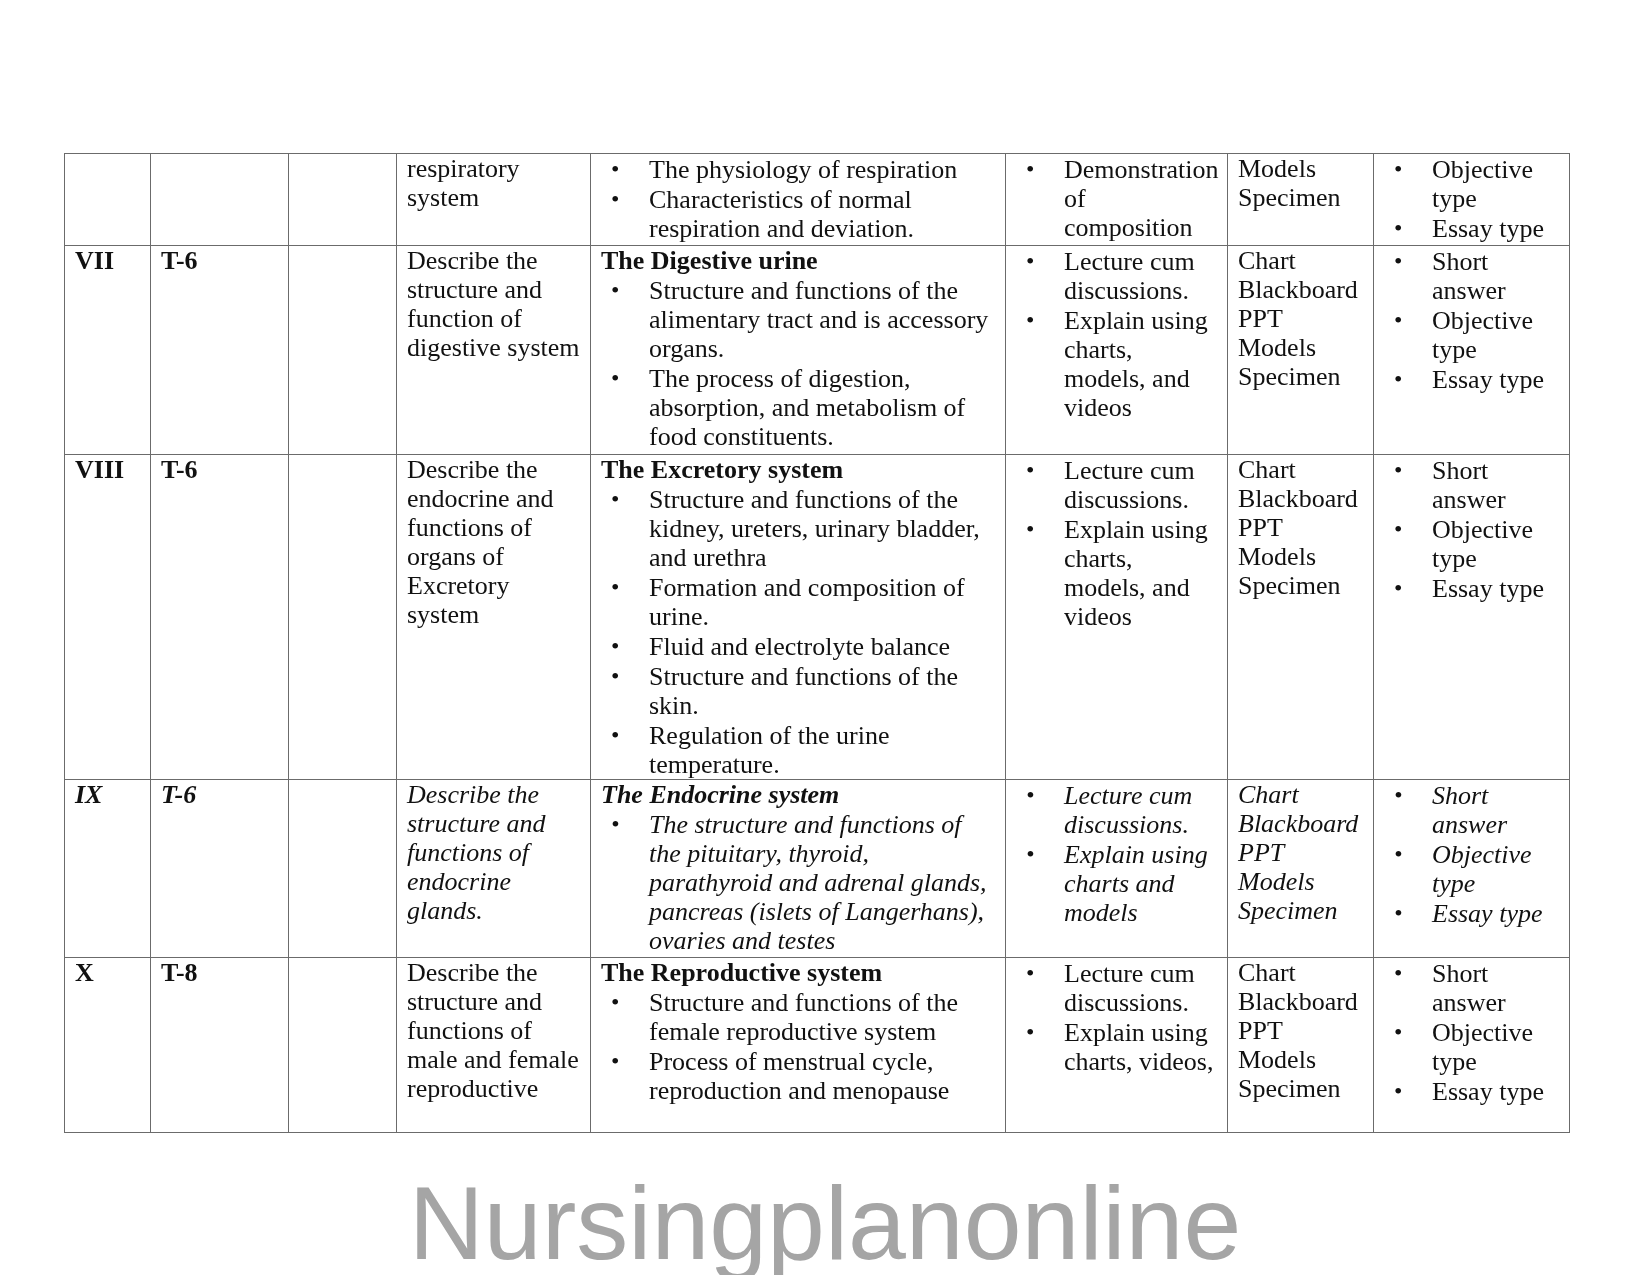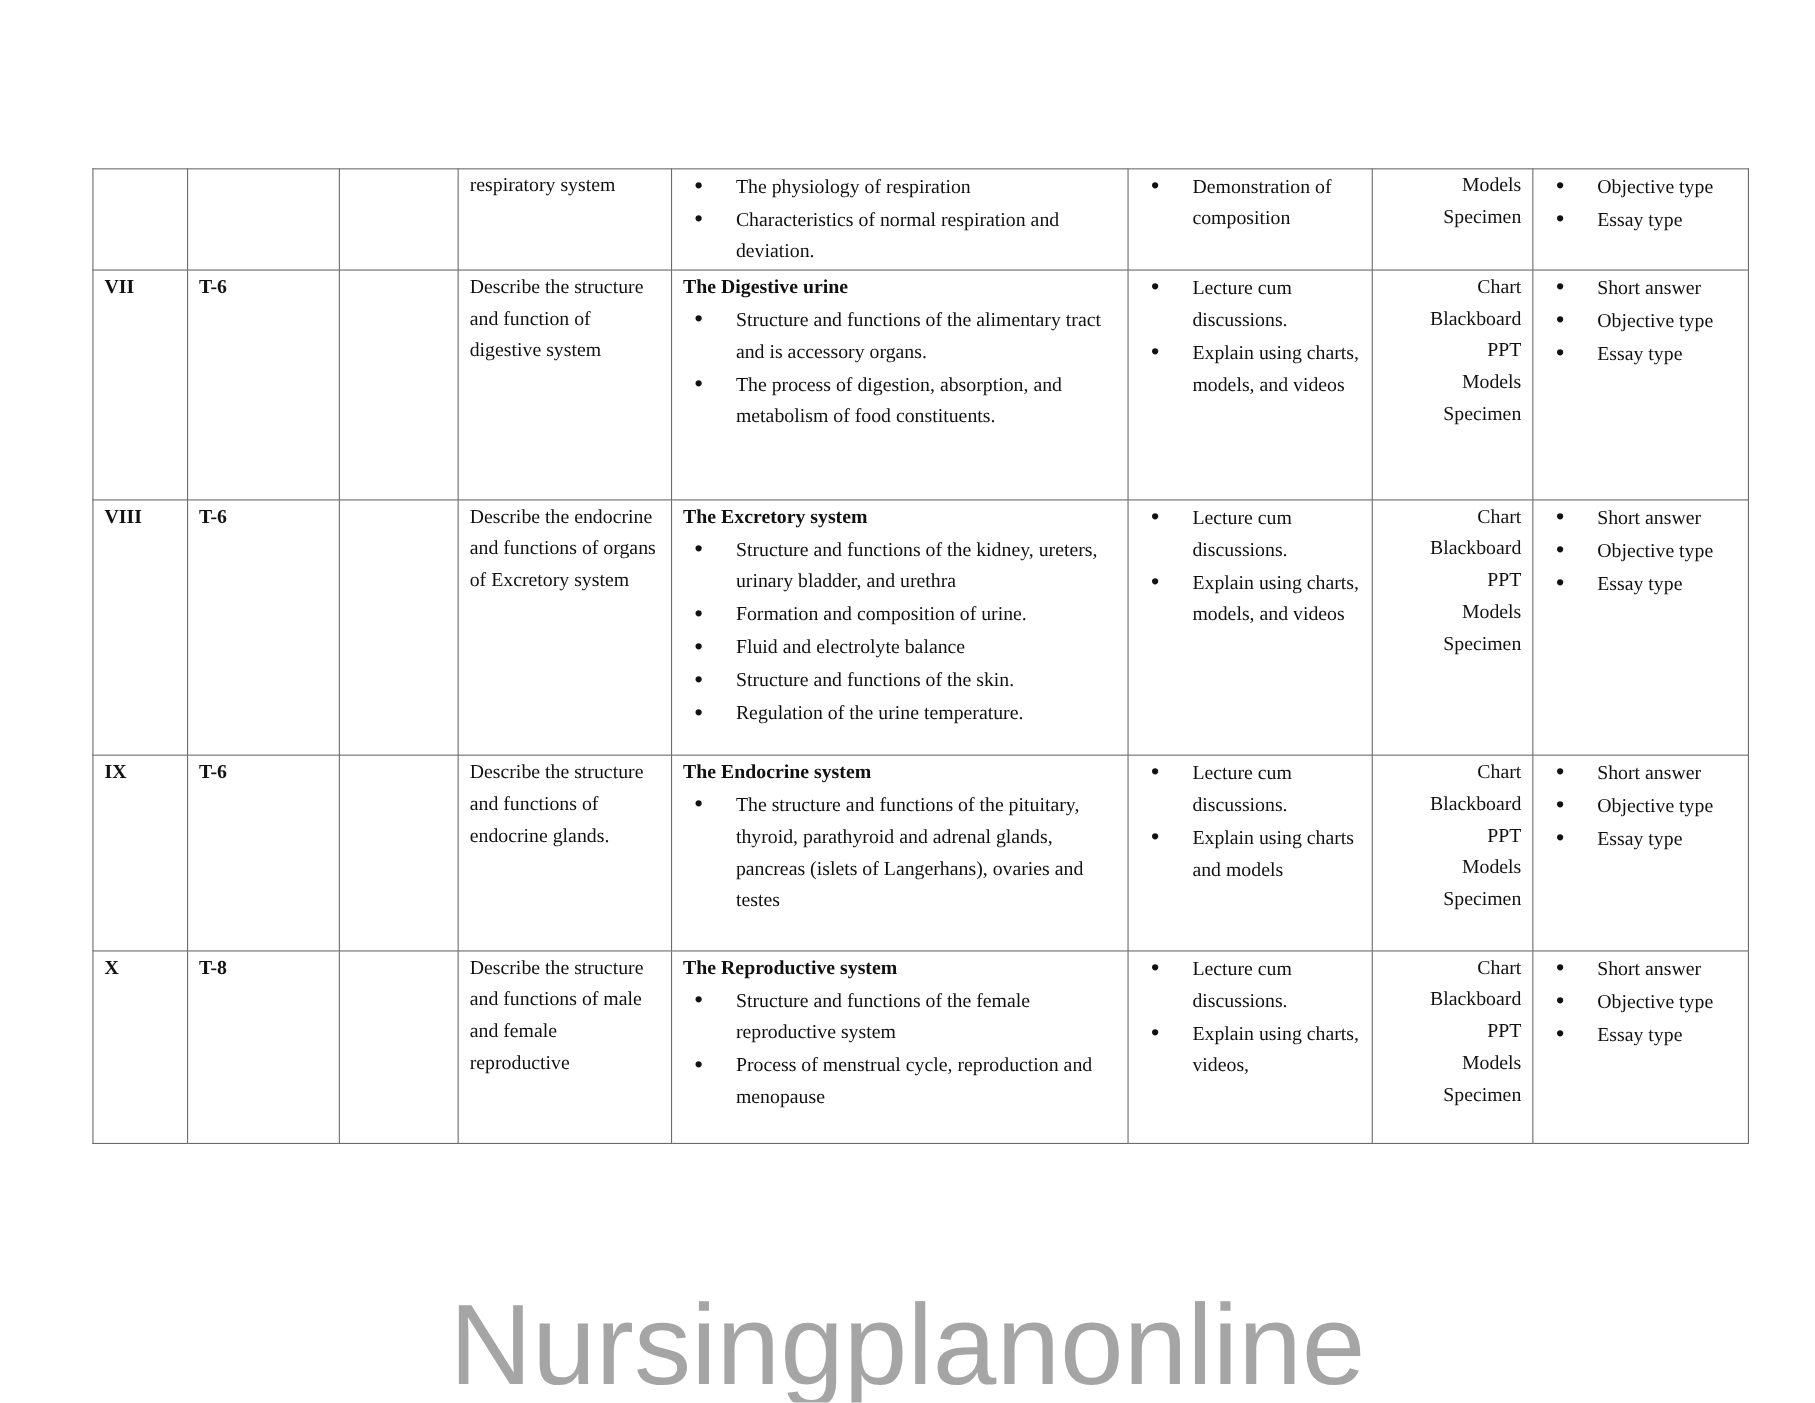--- a/index.html
+++ b/index.html
@@ -1,37 +1,37 @@
 <!DOCTYPE html>
 <html><head>
 <meta charset="utf-8">
 <style>
   html, body { margin: 0; padding: 0; background: #ffffff; }
   body { width: 1650px; height: 1275px; position: relative; overflow: hidden;
          font-family: "Liberation Serif", "DejaVu Serif", serif; color: #111; }
   table.syllabus {
-    position: absolute; left: 84px; top: 153px; width: 1505px;
+    position: absolute; left: 64px; top: 153px; width: 1505px;
     border-collapse: collapse; table-layout: fixed;
-    font-size: 18px; line-height: 29px;
+    font-size: 26px; line-height: 29px;
   }
   table.syllabus td {
     border: 1.5px solid #6b6b6b; vertical-align: top;
     padding: 0 10px; overflow: hidden;
   }
   td.unit, td.time { font-weight: bold; margin-left: 44px; }
   td.unit { padding-left: 11px; }
   .heading { font-weight: bold; display: block; }
   ul.b { list-style: none; margin: 0; padding: 0; }
   ul.b li { position: relative; padding-left: 48px; margin-top: 1px; }
   ul.b li::before { content: "\2022"; position: absolute; left: 10px; top: 0; font-size: 24px; }
-  .plain-line { display: block; text-align: right; }
+  .plain-line { display: block; }
   tr.r0 { height: 92px; }
   tr.r1 { height: 209px; }
   tr.r2 { height: 232px; }
-  tr.r3 { height: 178px; }
+  tr.r3 { height: 178px; font-style: italic; }
   tr.r4 { height: 175px; }
   .watermark {
     position: absolute; left: 0; width: 1650px; top: 1168px; text-align: center;
     font-family: "Liberation Sans", "DejaVu Sans", sans-serif;
     font-size: 104px; color: #a5a5a5; letter-spacing: 0px; line-height: 110px;
   }
 </style>
 </head>
 <body>
 

